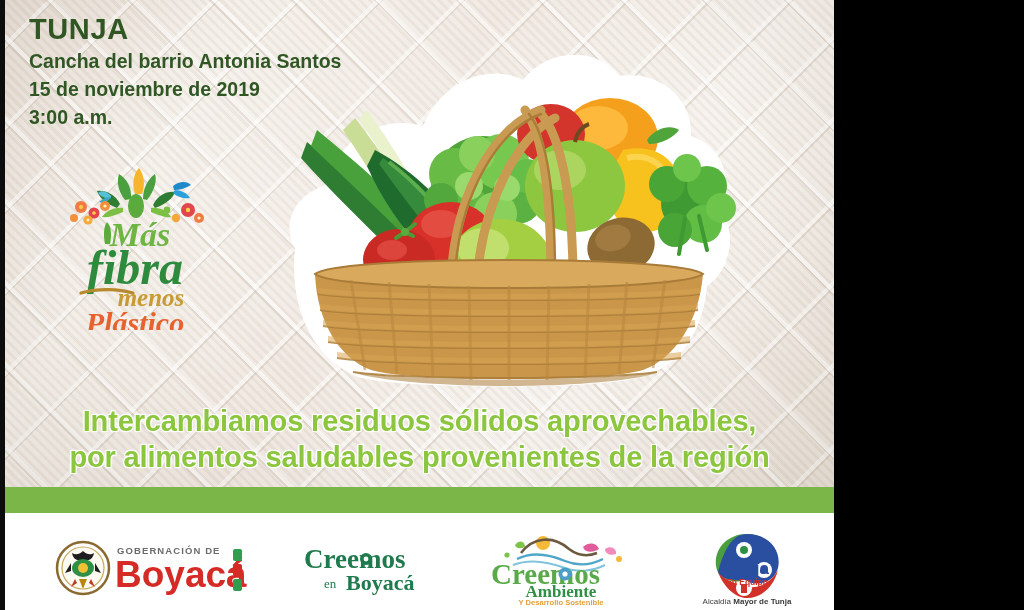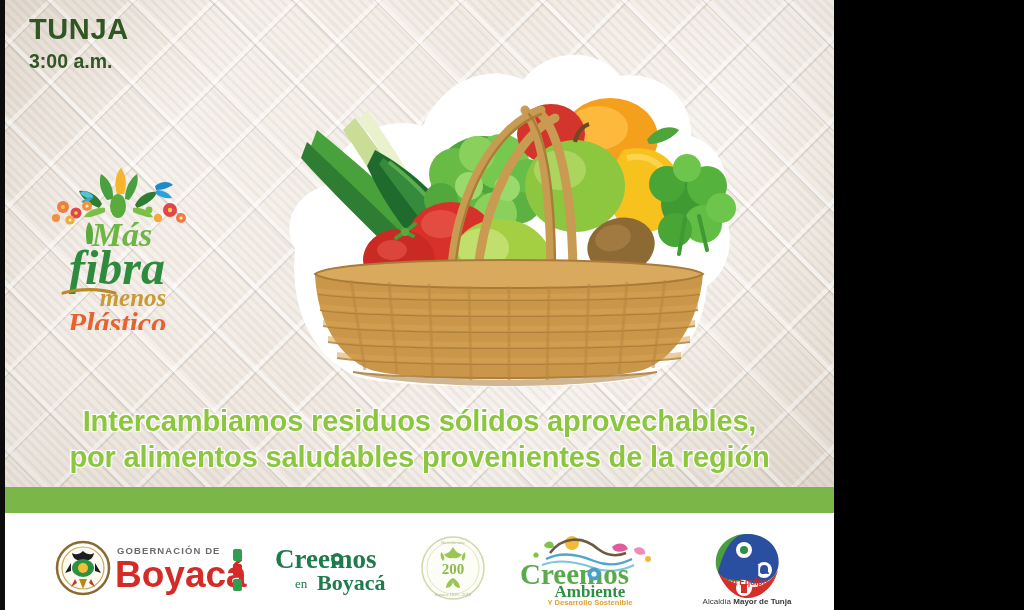--- a/index.html
+++ b/index.html
@@ -37,21 +37,21 @@
     position:absolute;left:0;top:0;right:0;height:489px;
     background:radial-gradient(ellipse at 50% 40%,rgba(255,255,255,.30) 0%,rgba(255,255,255,0) 58%,rgba(150,135,120,.14) 100%);
   }
 
   
   .header{position:absolute;left:24px;top:12px;z-index:12;}
   .h-city{font-size:29px;font-weight:bold;color:#2f5623;letter-spacing:.6px;line-height:1.18;margin:0 0 2px 0;}
   .h-line{font-size:19.5px;font-weight:bold;color:#2f5623;line-height:1.42;margin:0;white-space:nowrap;}
 
   
-  .fibra{position:absolute;left:24px;top:160px;width:180px;height:170px;z-index:12;}
+  .fibra{position:absolute;left:42px;top:160px;width:180px;height:170px;z-index:12;}
   .fibra svg{width:100%;height:100%;display:block;}
 
   
   .basket{position:absolute;left:250px;top:18px;width:500px;height:375px;z-index:10;}
   .basket svg{width:100%;height:100%;display:block;}
 
   
   .cambio{position:absolute;left:840px;top:160px;width:196px;height:185px;z-index:12;}
   .cambio svg{width:100%;height:100%;display:block;}
 
@@ -87,20 +87,22 @@
 </head>
 <body>
 
 <div class="poster">
 
   <div class="bg"></div>
   <div class="bg-vign"></div>
 
   <div class="header">
     <div class="h-city">TUNJA</div>
+    <div class="h-line">Cancha del barrio Antonia Santos</div>
+    <div class="h-line">15 de noviembre de 2019</div>
     <div class="h-line">3:00 a.m.</div>
   </div>
 
   <div class="fibra">
     <svg viewBox="0 0 180 170">
 
       <g>
         <path d="M88 34 C84 22 88 12 92 8 C96 13 99 23 95 34 Z" fill="#f7b52c"></path>
         <path d="M78 40 C70 30 70 20 72 14 C79 18 85 27 84 39 Z" fill="#4a9f3e"></path>
         <path d="M100 40 C108 30 110 20 108 14 C101 19 96 28 96 39 Z" fill="#4a9f3e"></path>
@@ -385,35 +387,20 @@
     <div class="flogo">
       <svg width="128" height="60" viewBox="0 0 128 60">
         <text x="4" y="30" font-family="'Liberation Serif',serif" font-size="27" font-weight="bold" fill="#1f7a4d">Creemos</text>
         <circle cx="66" cy="21" r="6" fill="#1f7a4d"></circle>
         <circle cx="66" cy="21" r="2.4" fill="#fff"></circle>
         <text x="24" y="50" font-family="'Liberation Serif',serif" font-size="13" fill="#1f7a4d">en</text>
         <text x="46" y="52" font-family="'Liberation Serif',serif" font-size="22" font-weight="bold" fill="#1f7a4d">Boyacá</text>
       </svg>
     </div>
 
-    <div class="flogo">
-      <svg width="68" height="68" viewBox="0 0 68 68">
-        <circle cx="34" cy="34" r="31" fill="#fdfdf7" stroke="#cfd8a8" stroke-width="1.5"></circle>
-        <circle cx="34" cy="34" r="26" fill="none" stroke="#dfe6c2" stroke-width="1"></circle>
-        <g fill="#9cc653">
-          <path d="M34 13 C31 18 28 20 25 20 C27 24 31 25 34 24 C37 25 41 24 43 20 C40 20 37 18 34 13 Z"></path>
-          <path d="M22 18 C21 22 22 25 24 27 C26 25 26 21 22 18 Z"></path>
-          <path d="M46 18 C47 22 46 25 44 27 C42 25 42 21 46 18 Z"></path>
-          <path d="M34 44 C30 46 27 50 27 54 C31 54 34 51 34 47 C34 51 37 54 41 54 C41 50 38 46 34 44 Z"></path>
-        </g>
-        <text x="34" y="40" font-family="'Liberation Serif',serif" font-size="15" font-weight="bold" fill="#8fbb48" text-anchor="middle">200</text>
-        <text x="34" y="10" font-family="'Liberation Sans',sans-serif" font-size="4.2" fill="#b3b98f" text-anchor="middle">Bicentenario</text>
-        <text x="34" y="62" font-family="'Liberation Sans',sans-serif" font-size="4" fill="#b3b98f" text-anchor="middle">Boyacá 1819 - 2019</text>
-      </svg>
-    </div>
 
     <div class="flogo">
       <svg width="168" height="74" viewBox="0 0 168 74">
         <g>
           <circle cx="66" cy="12" r="7" fill="#f5b93a"></circle>
           <path d="M44 22 C56 6 76 4 92 18 C100 24 110 26 120 22" stroke="#6b5a3e" stroke-width="2.6" fill="none"></path>
           <path d="M40 28 C56 20 74 24 88 30 C100 35 114 34 126 28" stroke="#4fa6c9" stroke-width="2.4" fill="none"></path>
           <path d="M36 34 C54 27 72 31 88 37 C100 42 116 40 128 34" stroke="#7fc3dd" stroke-width="2" fill="none"></path>
           <path d="M106 16 C112 10 120 12 122 18 C116 22 108 22 106 16 Z" fill="#e05c9a"></path>
           <path d="M128 18 C134 14 140 18 139 23 C134 25 128 23 128 18 Z" fill="#f08cbb"></path>

